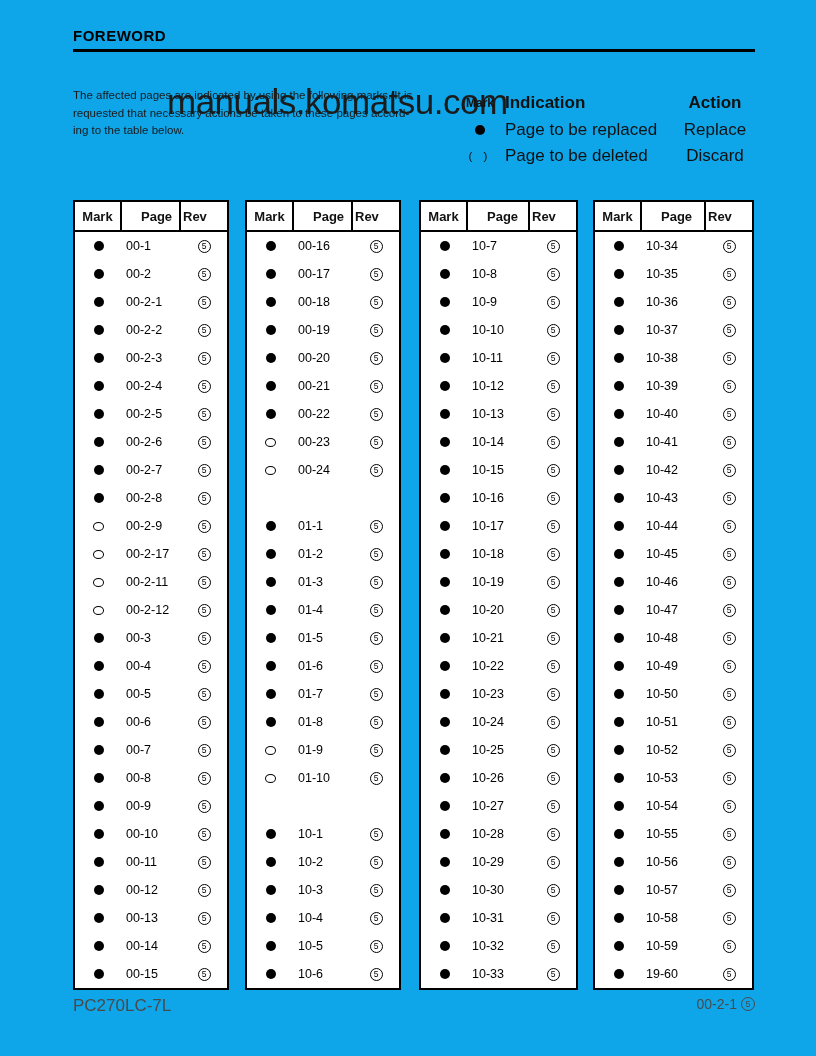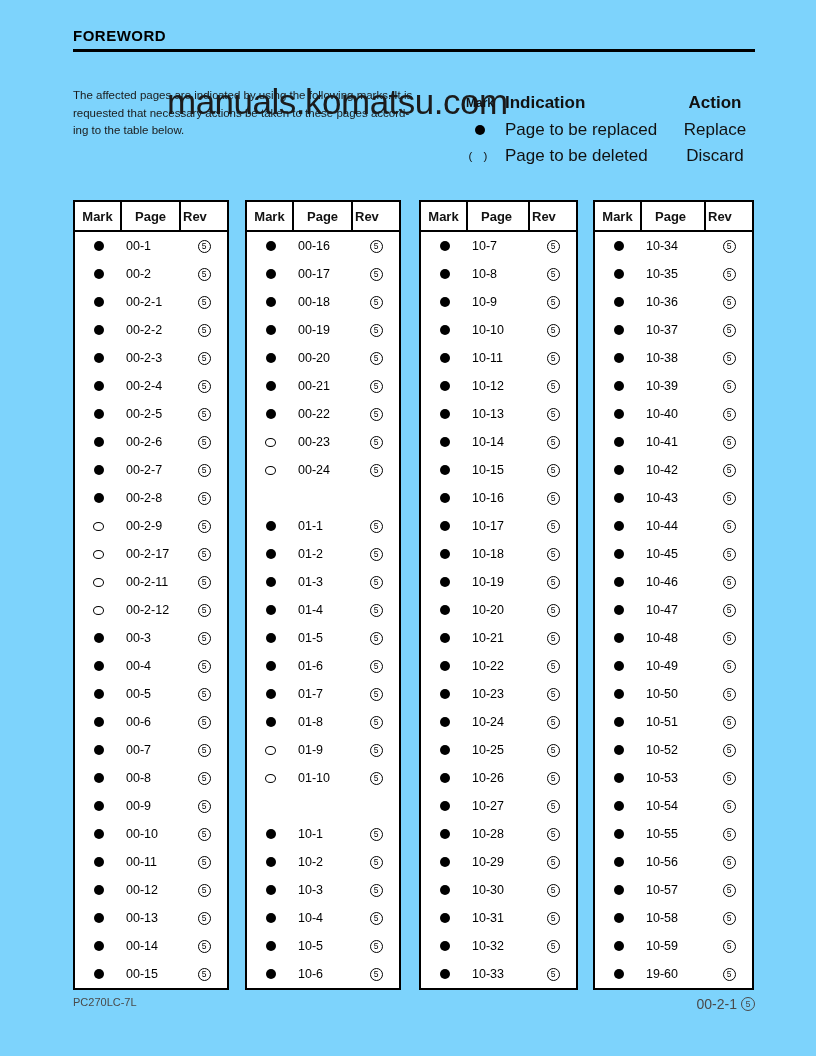--- a/index.html
+++ b/index.html
@@ -1,18 +1,18 @@
 <!DOCTYPE html>
 <html><head>
 <meta charset="utf-8">
 <style>
   html,body { margin:0; padding:0; background:#888; }
   .page {
     position:relative; width:816px; height:1056px; margin:0 auto;
-    background:#7dd3fc; font-family:"Liberation Sans", sans-serif; color:#111;
+    background:#0ea5e9; font-family:"Liberation Sans", sans-serif; color:#111;
     overflow:hidden;
   }
   
   .title {
     position:absolute; left:73px; top:27px;
     font-size:15px; font-weight:bold; letter-spacing:0.5px; color:#000;
   }
   .title-rule {
     position:absolute; left:73px; top:49px; width:682px; height:3px; background:#000;
   }
@@ -56,30 +56,30 @@
   .t1 { left:73px;  width:156px; }
   .t2 { left:245px; width:156px; }
   .t3 { left:419px; width:159px; }
   .t4 { left:593px; width:161px; }
   .thead { display:flex; height:28px; border-bottom:2px solid #000; }
   .th {
     font-size:13px; font-weight:bold; display:flex; align-items:center;
     box-sizing:border-box;
   }
   .th0 { width:47px; justify-content:center; border-right:2px solid #000; }
-  .th1 { flex:1; padding-left:13px; border-right:2px solid #000; }
+  .th1 { flex:1; padding-left:19px; border-right:2px solid #000; }
   .th2 { width:46px; padding-left:2px; }
   .trow { display:flex; height:28px; align-items:center; }
   .td { box-sizing:border-box; }
   .tdm { width:47px; display:flex; justify-content:center; }
   .tdp { flex:1; font-size:12.5px; padding-left:4px; color:#000; }
   .tdr { width:46px; display:flex; justify-content:center; }
   
   .footer-left {
-    position:absolute; left:73px; top:996px; font-size:11px; color:#4a4a4a;
+    position:absolute; left:73px; top:996px; font-size:17px; color:#4a4a4a;
   }
   .footer-right {
     position:absolute; right:61px; top:996px; font-size:14px; color:#4a4a4a;
     display:flex; align-items:center; gap:4px;
   }
   .footer-right .revcircle { width:14px; height:14px; line-height:12px; font-size:9px; color:#4a4a4a; border-color:#4a4a4a; }
 </style>
 </head>
 <body>
 

